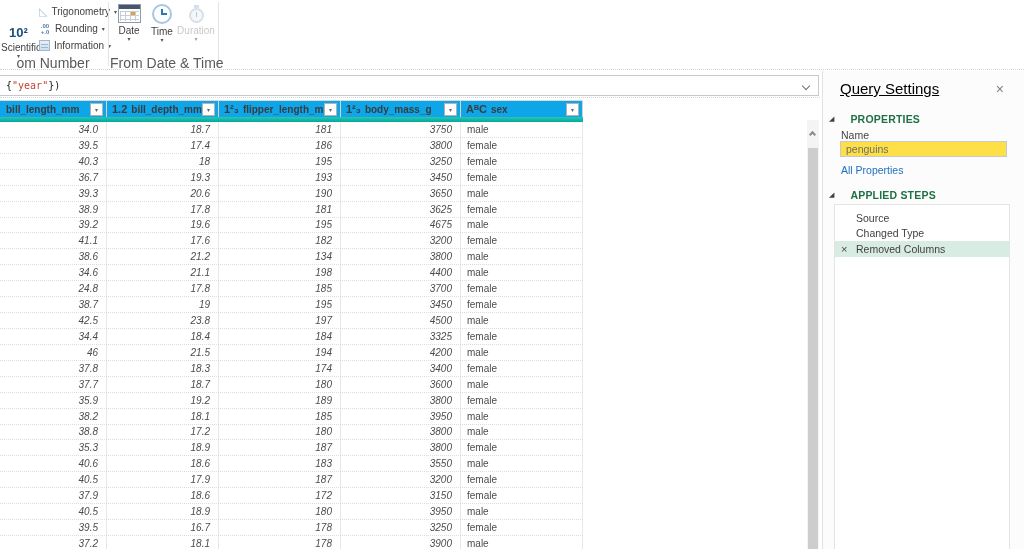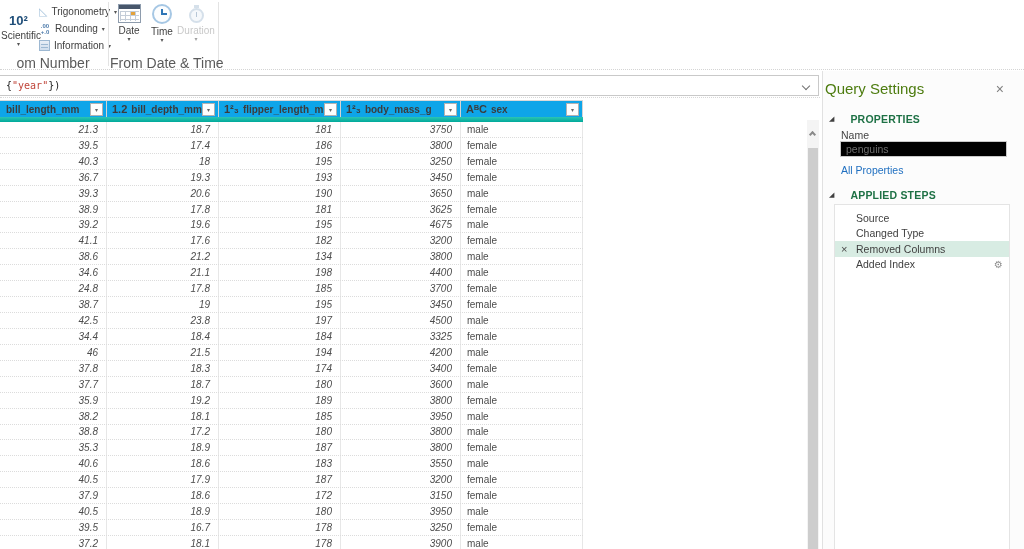--- a/index.html
+++ b/index.html
@@ -4,21 +4,21 @@
 <style>
   * { margin:0; padding:0; box-sizing:border-box; }
   html,body { width:1024px; height:549px; overflow:hidden; background:#fff;
     font-family:"Liberation Sans","DejaVu Sans",sans-serif; }
 
   
   .ribbon { position:absolute; left:0; top:0; width:1024px; height:70px; background:#fff;
     border-bottom:1px dotted #d4d4d4; }
   .rsep { position:absolute; top:2px; height:64px; width:1px; background:#e3e3e3; }
   .bigbtn { position:absolute; left:1px; top:3px; width:35px; height:50px; text-align:center; cursor:default; }
-  .sci-glyph { font-size:13px; color:#1f4e79; font-weight:bold; margin-top:10px; }
+  .sci-glyph { font-size:13px; color:#1f4e79; font-weight:bold; margin-top:22px; }
   .btn-label { font-size:10px; color:#3f3f3f; margin-top:2px; white-space:nowrap; }
   .caret { font-size:6px; color:#555; line-height:6px; }
   .smallstack { position:absolute; left:37px; top:3px; }
   .smallbtn { height:17px; display:flex; align-items:center; gap:4px; font-size:10px; color:#3f3f3f; padding:0 2px; }
   .mini-tri { color:#aac6de; font-size:11px; line-height:11px; }
   .mini-round { font-size:6px; font-weight:bold; color:#4d7bab; width:12px; line-height:6px; text-align:center; }
   .mini-info { width:11px; height:11px; border:1px solid #9db8d2;
     background:linear-gradient(#e8eef6,#cfdded); position:relative; }
   .mini-info::after { content:""; position:absolute; left:1px; top:3px; right:1px; height:1px;
     background:#9db8d2; box-shadow:0 3px 0 #9db8d2; }
@@ -72,29 +72,29 @@
 
   
   .vscroll { position:absolute; left:807px; top:120px; width:12px; height:429px; background:#f4f4f4; }
   .vs-up { position:absolute; left:3px; top:12px; width:5px; height:5px;
     border-left:2px solid #8a8a8a; border-top:2px solid #8a8a8a; transform:rotate(45deg); }
   .vs-thumb { position:absolute; left:1px; top:28px; width:10px; height:401px; background:#cdcdcd; }
 
   
   .qpane { position:absolute; left:822px; top:71px; width:202px; height:478px; background:#fcfcfc;
     border-left:1px solid #e1e1e1; font-size:10.5px; }
-  .qtitle { position:absolute; left:2px; top:9px; font-size:15px; color:#4d7c0f; }
+  .qtitle { position:absolute; left:17px; top:9px; font-size:15px; color:#000000;text-decoration:underline; }
   .qclose { position:absolute; right:20px; top:10px; font-size:14px; color:#808080; cursor:default; }
   .qsec { position:absolute; left:6px; display:flex; gap:16px; align-items:center; }
   .tri { font-size:7px; color:#404040; }
   .sectext { font-weight:bold; color:#1e7145; font-size:10.5px; letter-spacing:.2px; }
   .sec-props { top:42px; } .sec-steps { top:118px; }
   .qname-label { position:absolute; left:18px; top:58px; color:#454545; }
   .qinput { position:absolute; left:17px; top:70px; width:167px; height:16px; border:1px solid #c9c9c9;
-    background:#000000; font-size:10.5px; color:#6e6e6e; padding:0 5px;
+    background:#fde047; font-size:10.5px; color:#6e6e6e; padding:0 5px;
     font-family:"Liberation Sans","DejaVu Sans",sans-serif; }
   .qlink { position:absolute; left:18px; top:93px; color:#1f6fc0; cursor:pointer; }
   .steps { position:absolute; left:11px; top:133px; width:176px; height:376px; background:#fff;
     border:1px solid #e4e4e4; padding-top:5px; }
   .step { position:relative; height:15.5px; display:flex; align-items:center; padding-left:21px;
     color:#3f3f3f; font-size:10.5px; }
   .step.sel { background:#d8ece3; }
   .step-x { position:absolute; left:6px; font-size:11px; line-height:10px; color:#4a4a4a; }
   .step-gear { position:absolute; right:6px; font-size:10px; color:#8f8f8f; }
 </style>
@@ -183,21 +183,21 @@
     </div>
     <div class="hcell c4">
       <span class="hicon">AᴮC</span>
       <span class="hname">sex</span>
       <span class="fbtn">▾</span>
     </div>
   </div>
   <div class="accent"></div>
   <div id="table-body">
   <div class="trow">
-    <div class="cell c0 num">21.3</div>
+    <div class="cell c0 num">34.0</div>
     <div class="cell c1 num">18.7</div>
     <div class="cell c2 num">181</div>
     <div class="cell c3 num">3750</div>
     <div class="cell c4 txt">male</div>
   </div>
 
   <div class="trow">
     <div class="cell c0 num">39.5</div>
     <div class="cell c1 num">17.4</div>
     <div class="cell c2 num">186</div>
@@ -434,18 +434,14 @@
     <div class="step">
       <span>Source</span>
     </div>
     <div class="step">
       <span>Changed Type</span>
     </div>
     <div class="step sel">
       <span class="step-x">×</span>
       <span>Removed Columns</span>
     </div>
-    <div class="step">
-      <span>Added Index</span>
-      <span class="step-gear">⚙</span>
-    </div>
   </div>
 </div>
 
 </body></html>

